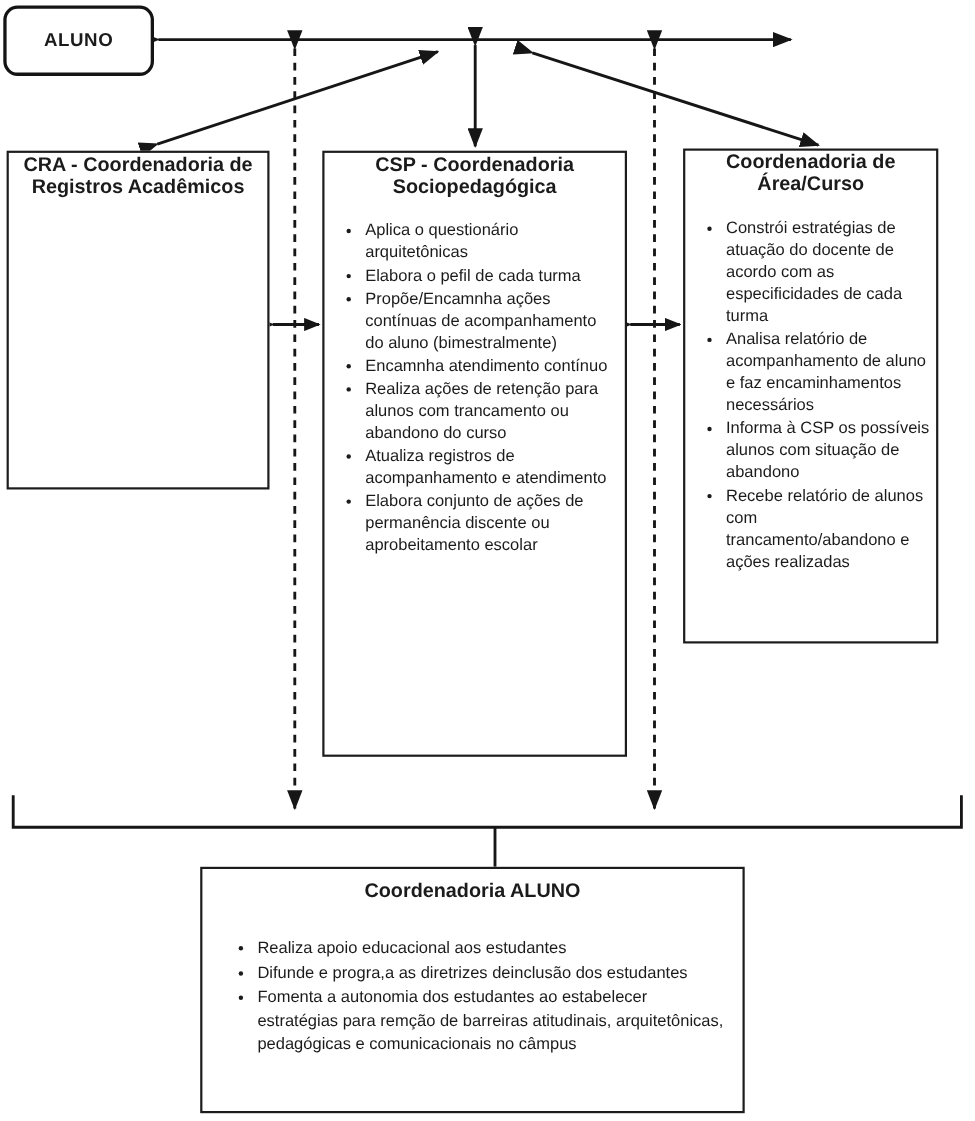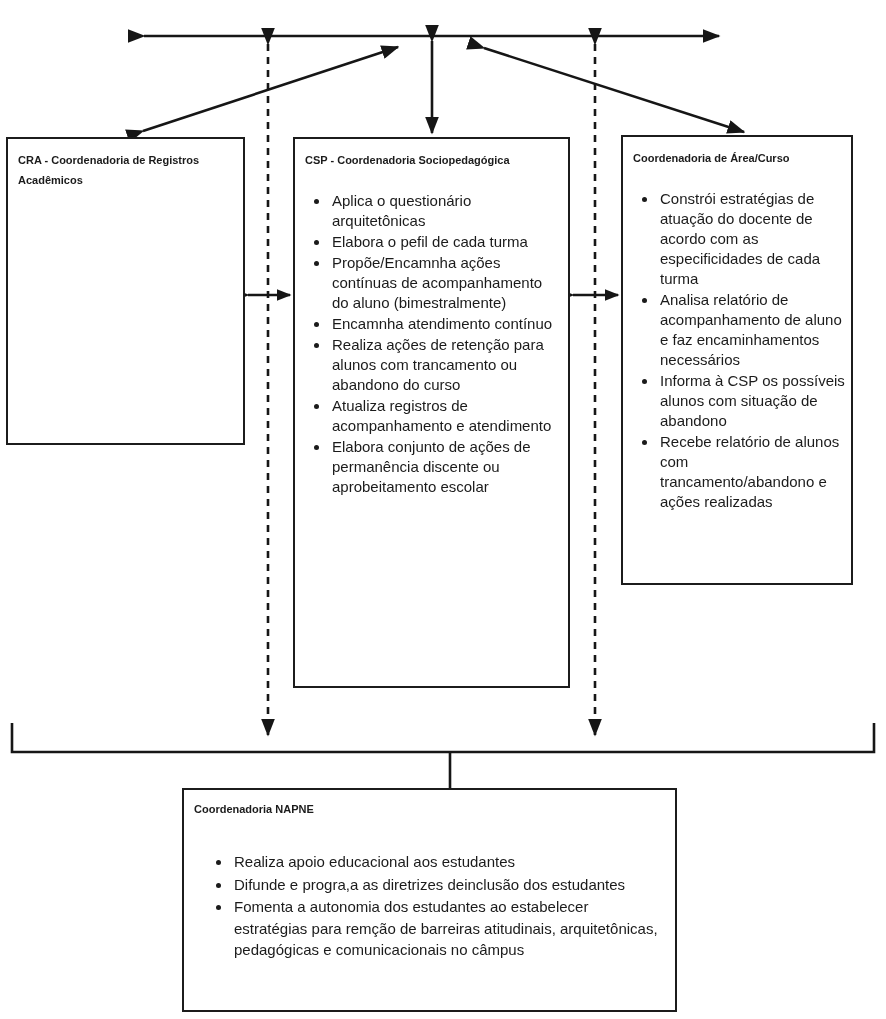--- a/index.html
+++ b/index.html
@@ -31,24 +31,24 @@
     background:#ffffff;
     box-sizing:border-box;
   }
   #cra-box   { left:6px;   top:137px; width:239px; height:308px; }
   #csp-box   { left:293px; top:137px; width:277px; height:551px; }
   #area-box  { left:621px; top:135px; width:232px; height:450px; }
   #napne-box { left:182px; top:788px; width:495px; height:224px; }
 
   .dept-title {
     font-weight:bold;
-    font-size:11px;
+    font-size:18px;
     line-height:20px;
-    text-align:left;
-    padding:11px 10px 0 10px;
+    text-align:center;
+    padding:0 10px 0 10px;
   }
   .dept ul {
     margin:21px 0 0 0;
     padding:0 6px 0 35px;
     font-size:15px;
     line-height:20px;
   }
   .dept li { margin:0 0 1px 0; padding-left:2px; }
 
   #napne-box .dept-title { padding-top:9px; }
@@ -83,20 +83,23 @@
 
     <line x1="248" y1="295" x2="290" y2="295" stroke="#161616" stroke-width="2.6" marker-start="url(#ahs)" marker-end="url(#ahs)"></line>
 
     <line x1="573" y1="295" x2="618" y2="295" stroke="#161616" stroke-width="2.6" marker-start="url(#ahs)" marker-end="url(#ahs)"></line>
 
     <polyline points="12,723 12,752 874,752 874,723" fill="none" stroke="#161616" stroke-width="2.6"></polyline>
 
     <line x1="450" y1="752" x2="450" y2="788" stroke="#161616" stroke-width="2.6"></line>
   </svg>
 
+  <div id="aluno-box" class="terminal">
+    <span>ALUNO</span>
+  </div>
 
 
   <div id="cra-box" class="dept">
     <div class="dept-title">CRA - Coordenadoria de Registros Acadêmicos</div>
   </div>
 
   <div id="csp-box" class="dept">
     <div class="dept-title">CSP - Coordenadoria Sociopedagógica</div>
     <ul>
         <li>Aplica o questionário arquitetônicas</li>
@@ -113,21 +116,21 @@
     <div class="dept-title">Coordenadoria de Área/Curso</div>
     <ul>
         <li>Constrói estratégias de atuação do docente de acordo com as especificidades de cada turma</li>
         <li>Analisa relatório de acompanhamento de aluno e faz encaminhamentos necessários</li>
         <li>Informa à CSP os possíveis alunos com situação de abandono</li>
         <li>Recebe relatório de alunos com trancamento/abandono e ações realizadas</li>
       </ul>
   </div>
 
   <div id="napne-box" class="dept">
-    <div class="dept-title">Coordenadoria NAPNE</div>
+    <div class="dept-title">Coordenadoria ALUNO</div>
     <ul>
         <li>Realiza apoio educacional aos estudantes</li>
         <li>Difunde e progra,a as diretrizes deinclusão dos estudantes</li>
         <li>Fomenta a autonomia dos estudantes ao estabelecer estratégias para remção de barreiras atitudinais, arquitetônicas, pedagógicas e comunicacionais no câmpus</li>
       </ul>
   </div>
 
 </div>
 
 </body></html>

